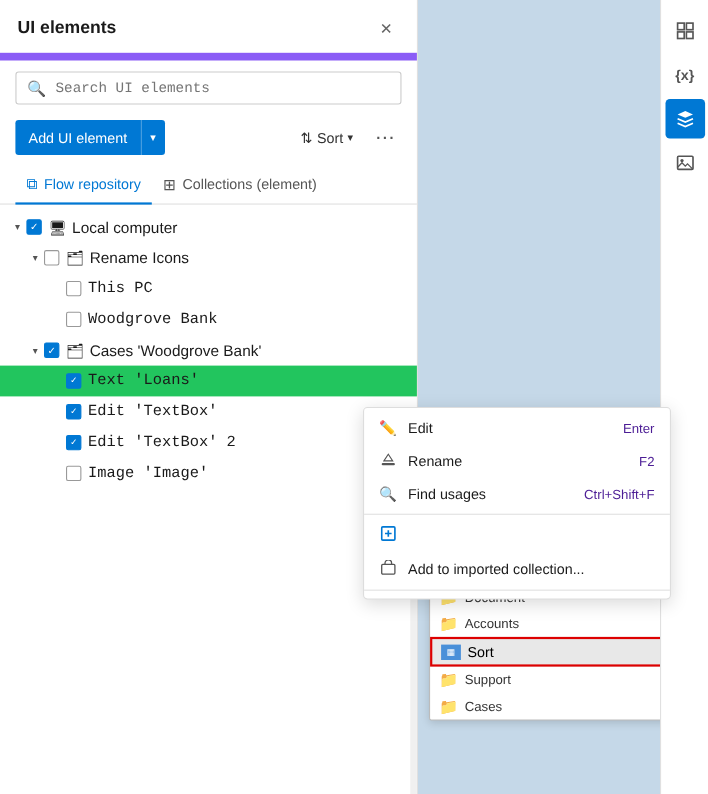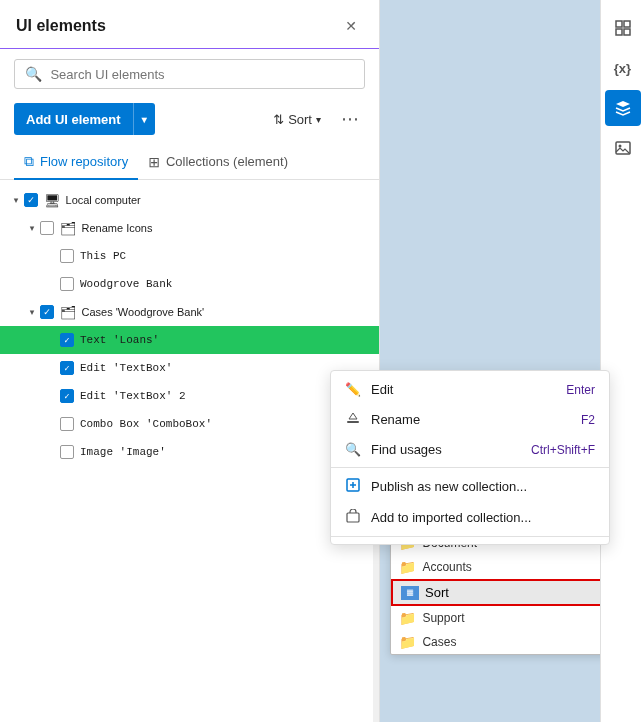--- a/index.html
+++ b/index.html
@@ -14,21 +14,21 @@
       border-right: 1px solid #e0e0e0;
       display: flex;
       flex-direction: column;
     }
 
     .panel-header {
       display: flex;
       align-items: center;
       justify-content: space-between;
       padding: 14px 16px 10px 16px;
-      border-bottom: 1px solid #8b5cf6;
+      border-bottom: 7px solid #8b5cf6;
     }
 
     .panel-title {
       font-size: 16px;
       font-weight: 600;
       color: #1a1a1a;
     }
 
     .close-btn {
       width: 24px; height: 24px;
@@ -47,40 +47,40 @@
       border-radius: 3px;
       padding: 6px 10px;
       background: #fff;
     }
     .search-icon { color: #888; margin-right: 8px; font-size: 14px; }
     .search-input {
       border: none; outline: none;
       font-size: 13px; color: #0f172a;
       width: 100%;
       background: transparent;
+      font-family: Liberation Mono, monospace;
     }
 
     .toolbar {
       display: flex;
       align-items: center;
       padding: 4px 14px 10px 14px;
       gap: 8px;
     }
 
     .add-btn {
       display: flex;
       align-items: center;
       background: #0078d4;
       color: #fff;
       border: none;
       border-radius: 3px;
       cursor: pointer;
       font-size: 13px;
       height: 32px;
-      font-weight: bold;
     }
     .add-btn-main {
       padding: 0 12px;
       height: 32px;
       display: flex;
       align-items: center;
       border-right: 1px solid rgba(255,255,255,0.3);
     }
     .add-btn-caret {
       padding: 0 8px;
@@ -179,21 +179,21 @@
     .checkbox.checked {
       background: #0078d4;
       border-color: #0078d4;
     }
     .checkbox.checked::after {
       content: '✓';
       color: #fff;
       font-size: 9px;
     }
 
-    .item-label { font-size: 11px; color: #1a1a1a; }
+    .item-label { font-size: 14px; color: #1a1a1a; }
 
     .scrollbar-track {
       position: absolute;
       right: 0;
       top: 220px;
       width: 6px;
       height: 340px;
       background: #f0f0f0;
       border-radius: 3px;
     }
@@ -376,25 +376,20 @@
       <div class="checkbox checked"></div>
       <span class="item-label">Edit 'TextBox'</span>
     </div>
 
     <div class="tree-item indent-2">
       <span class="chevron" style="visibility:hidden;">▾</span>
       <div class="checkbox checked"></div>
       <span class="item-label">Edit 'TextBox' 2</span>
     </div>
 
-    <div class="tree-item indent-2">
-      <span class="chevron" style="visibility:hidden;">▾</span>
-      <div class="checkbox"></div>
-      <span class="item-label">Combo Box 'ComboBox'</span>
-    </div>
 
     <div class="tree-item indent-2">
       <span class="chevron" style="visibility:hidden;">▾</span>
       <div class="checkbox"></div>
       <span class="item-label">Image 'Image'</span>
     </div>
 
     <div class="scrollbar-track">
       <div class="scrollbar-thumb"></div>
     </div>
@@ -485,21 +480,20 @@
   <div class="menu-separator"></div>
 
   <div class="menu-item">
     <span class="menu-icon">
       <svg width="14" height="14" viewBox="0 0 14 14" fill="none">
         <rect x="1" y="1" width="12" height="12" rx="1" stroke="#0078d4" stroke-width="1.5" fill="none"></rect>
         <line x1="7" y1="4" x2="7" y2="10" stroke="#0078d4" stroke-width="1.5"></line>
         <line x1="4" y1="7" x2="10" y2="7" stroke="#0078d4" stroke-width="1.5"></line>
       </svg>
     </span>
-    <span>Publish as new collection...</span>
   </div>
 
   <div class="menu-item">
     <span class="menu-icon">
       <svg width="14" height="14" viewBox="0 0 14 14" fill="none">
         <rect x="1" y="4" width="12" height="9" rx="1" stroke="#555" stroke-width="1.2" fill="none"></rect>
         <path d="M4 4V3a3 3 0 016 0v1" stroke="#555" stroke-width="1.2" fill="none"></path>
       </svg>
     </span>
     <span>Add to imported collection...</span>

